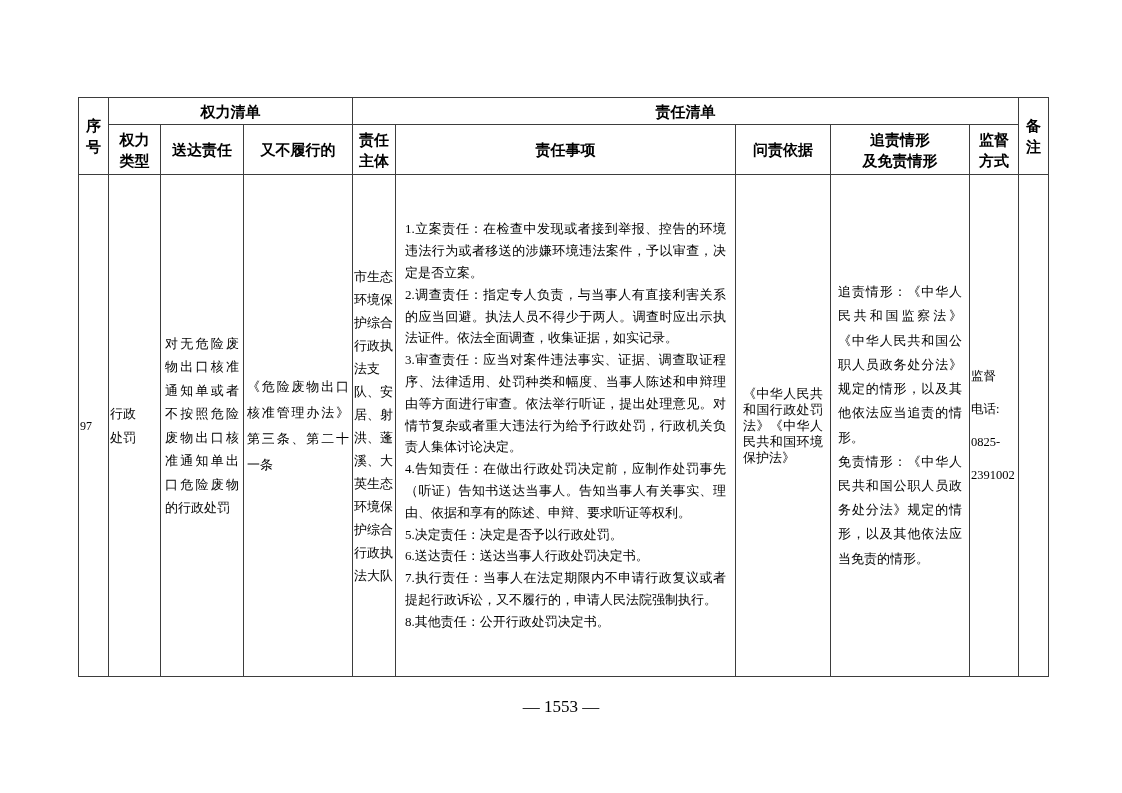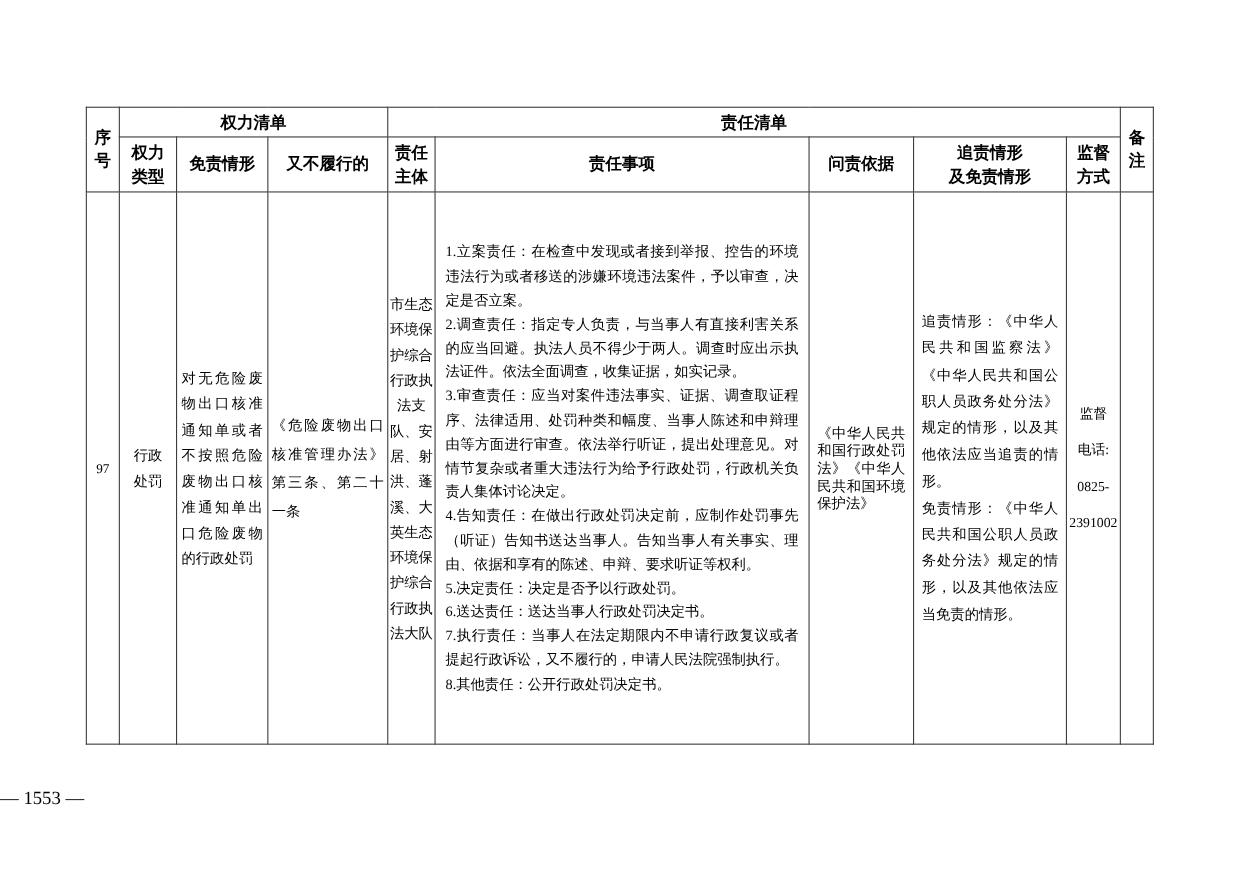--- a/index.html
+++ b/index.html
@@ -31,38 +31,38 @@
     padding: 1px;
     white-space: pre-line;
     line-height: 21px;
   }
   tr.hdr-top { height: 27px; }
   tr.hdr-sub { height: 50px; }
   tr.body-row { height: 502px; }
 
   .grid td {
     font-size: 13px;
-    text-align: center;
+    text-align: left;
     line-height: 24px;
     padding: 1px;
     white-space: pre-line;
   }
   td.cell-serial { font-size: 12px; }
   td.cell-power-name { text-align: justify; line-height: 23.5px; padding: 0 4px; }
   td.cell-basis { text-align: justify; line-height: 26px; padding: 16px 3px; }
   td.cell-subject { line-height: 23px; padding: 0 1px; font-size: 13px; }
   td.cell-items { text-align: justify; line-height: 21.8px; padding: 17px 9px; font-size: 13px; }
   td.cell-wenze { text-align: justify; line-height: 16px; padding: 0 7px; }
   td.cell-zhuize { text-align: justify; line-height: 24.2px; padding: 0 7px; }
   td.cell-jiandu { line-height: 33px; font-size: 12.5px; }
 
   .page-number {
     position: absolute;
-    left: 0; top: 716px; width: 1122px;
-    text-align: left;
+    left: 0; top: 697px; width: 1122px;
+    text-align: center;
     font-size: 17px;
     font-family: "Liberation Serif", "DejaVu Serif", serif;
   }
 </style>
 </head>
 <body>
 
 <div class="page">
 
   <table class="grid">
@@ -83,21 +83,21 @@
       <th rowspan="2">序
 号</th>
       <th colspan="3">权力清单</th>
       <th colspan="5">责任清单</th>
       <th rowspan="2">备
 注</th>
     </tr>
     <tr class="hdr-sub">
       <th>权力
 类型</th>
-      <th>免责情形</th>
+      <th>送达责任</th>
       <th>又不履行的</th>
       <th>责任
 主体</th>
       <th>责任事项</th>
       <th>问责依据</th>
       <th>追责情形
 及免责情形</th>
       <th>监督
 方式</th>
     </tr>

